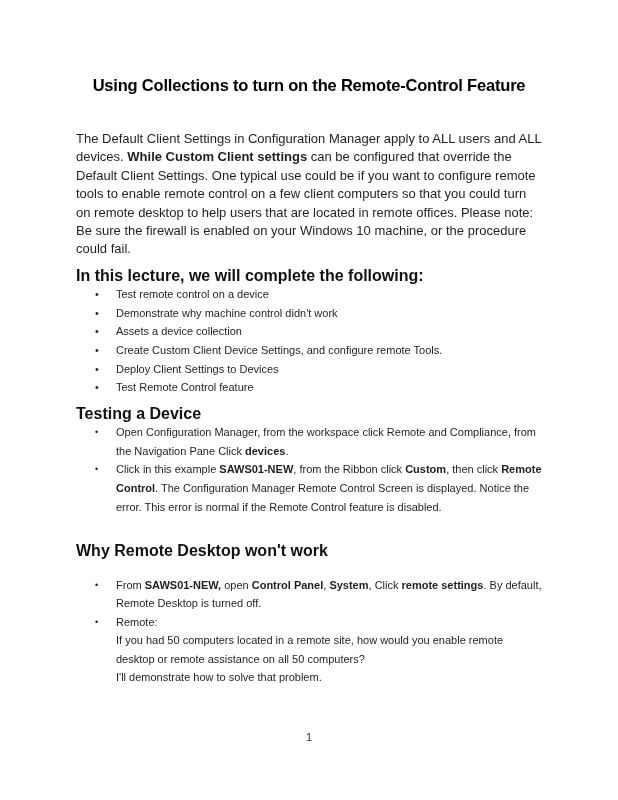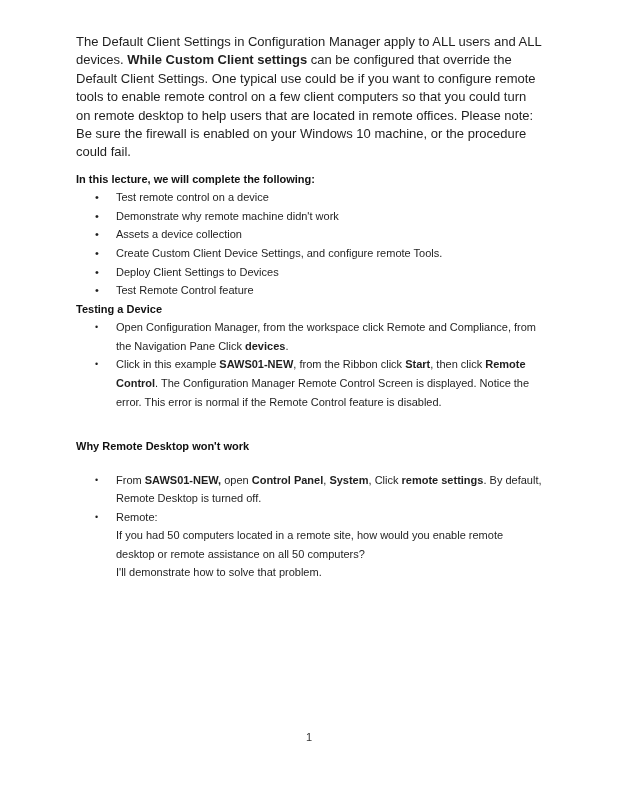--- a/index.html
+++ b/index.html
@@ -25,37 +25,37 @@
     letter-spacing: -0.2px;
   }
   .para {
     margin: 33px 0 0 0;
     font-size: 13px;
     line-height: 18.4px;
   }
   .b { font-weight: 700; }
   .h {
     margin: 0;
-    font-size: 11px;
+    font-size: 16px;
     line-height: 18.4px;
     font-weight: 700;
     color: #111111;
   }
   .lecture-heading { margin-top: 8px; }
   .list { margin: 0; padding: 0; list-style: none; font-size: 11px; }
   .bullet { display: flex; line-height: 18.6px; }
   .bullet .marker {
     flex: none;
     width: 21px;
     margin-left: 19px;
     font-size: 11px;
   }
   .bullet .marker.small { font-size: 9px; line-height: 18.6px; }
   .bullet .btext { flex: 1; }
-  .testing-heading { }
+  .testing-heading { margin-top: 8px; }
   .why-heading { margin-top: 26px; }
   .why-first-bullet { margin-top: 15px; }
   .sub-details {
     margin-left: 40px;
     font-size: 11px;
     line-height: 18.5px;
   }
   .page-number {
     position: absolute;
     left: 0; right: 0;
@@ -64,33 +64,34 @@
     font-size: 11px;
     color: #333333;
   }
 </style>
 </head>
 <body>
 
 <div class="page">
   <div class="content">
 
+    <h1 class="doc-title">Using Collections to turn on the Remote-Control Feature</h1>
 
     <p class="para"><span>The Default Client Settings in Configuration Manager apply to ALL users and ALL devices. </span><span class="b">While Custom Client settings</span><span> can be configured that override the Default Client Settings. One typical use could be if you want to configure remote tools to enable remote control on a few client computers so that you could turn on remote desktop to help users that are located in remote offices. Please note: Be sure the firewall is enabled on your Windows 10 machine, or the procedure could fail.</span></p>
 
     <h2 class="h lecture-heading">In this lecture, we will complete the following:</h2>
 
     <ul class="list">
       <li class="bullet">
           <span class="marker">•</span>
           <span class="btext">Test remote control on a device</span>
         </li>
       <li class="bullet">
           <span class="marker">•</span>
-          <span class="btext">Demonstrate why remote machine didn't work</span>
+          <span class="btext">Demonstrate why machine control didn't work</span>
         </li>
       <li class="bullet">
           <span class="marker">•</span>
           <span class="btext">Assets a device collection</span>
         </li>
       <li class="bullet">
           <span class="marker">•</span>
           <span class="btext">Create Custom Client Device Settings, and configure remote Tools.</span>
         </li>
       <li class="bullet">
@@ -105,21 +106,21 @@
 
     <h2 class="h testing-heading">Testing a Device</h2>
 
     <ul class="list">
       <li class="bullet">
           <span class="marker small">•</span>
           <span class="btext"><span>Open Configuration Manager, from the workspace click Remote and Compliance, from the Navigation Pane Click </span><span class="b">devices</span><span>.</span></span>
         </li>
       <li class="bullet">
           <span class="marker small">•</span>
-          <span class="btext"><span>Click in this example </span><span class="b">SAWS01-NEW</span><span>, from the Ribbon click </span><span class="b">Start</span><span>, then click </span><span class="b">Remote Control</span><span>. The Configuration Manager Remote Control Screen is displayed. Notice the error. This error is normal if the Remote Control feature is disabled.</span></span>
+          <span class="btext"><span>Click in this example </span><span class="b">SAWS01-NEW</span><span>, from the Ribbon click </span><span class="b">Custom</span><span>, then click </span><span class="b">Remote Control</span><span>. The Configuration Manager Remote Control Screen is displayed. Notice the error. This error is normal if the Remote Control feature is disabled.</span></span>
         </li>
     </ul>
 
     <h2 class="h why-heading">Why Remote Desktop won't work</h2>
 
     <ul class="list">
       <li class="bullet why-first-bullet">
           <span class="marker small">•</span>
           <span class="btext"><span>From </span><span class="b">SAWS01-NEW,</span><span> open </span><span class="b">Control Panel</span><span>, </span><span class="b">System</span><span>, Click </span><span class="b">remote settings</span><span>. By default, Remote Desktop is turned off.</span></span>
         </li>

